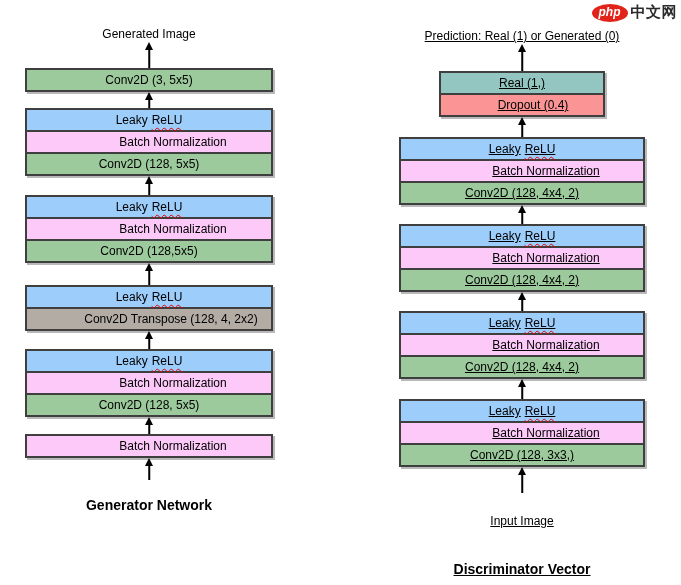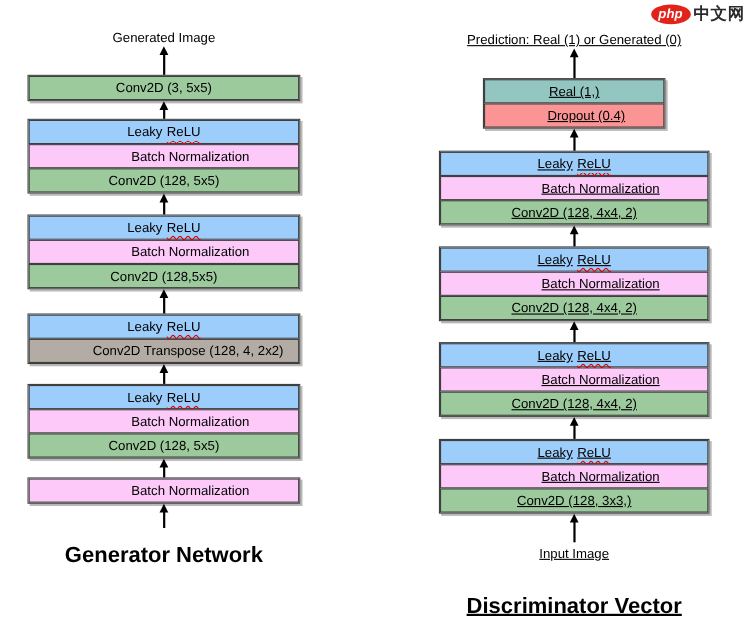--- a/index.html
+++ b/index.html
@@ -25,21 +25,21 @@
 
   .flow-label {
     font-size: 12px;
     line-height: 15px;
     height: 15px;
     white-space: nowrap;
     text-align: center;
   }
 
   .net-title {
-    font-size: 20px;
+    font-size: 14px;
     font-weight: 700;
     line-height: 17px;
     white-space: nowrap;
     text-align: right;
   }
 
   
   .arrow { position: relative; width: 100%; }
   .arrow::before {
     content: "";
@@ -285,18 +285,18 @@
       <div class="box t-batch_norm">
           <span class="lbl">Batch Normalization</span>
         </div>
       <div class="box t-conv2d">
           <span class="lbl">Conv2D (128, 3x3,)</span>
         </div>
     </div>
 
     <div class="arrow" style="height:26px"></div>
 
-    <div class="flow-label" style="margin-top:3px">Input Image</div>
+    <div class="flow-label" style="margin-top:21px">Input Image</div>
 
     <div class="net-title" style="margin-top:32px">Discriminator Vector</div>
   </div>
 
 </div>
 
 </body></html>

